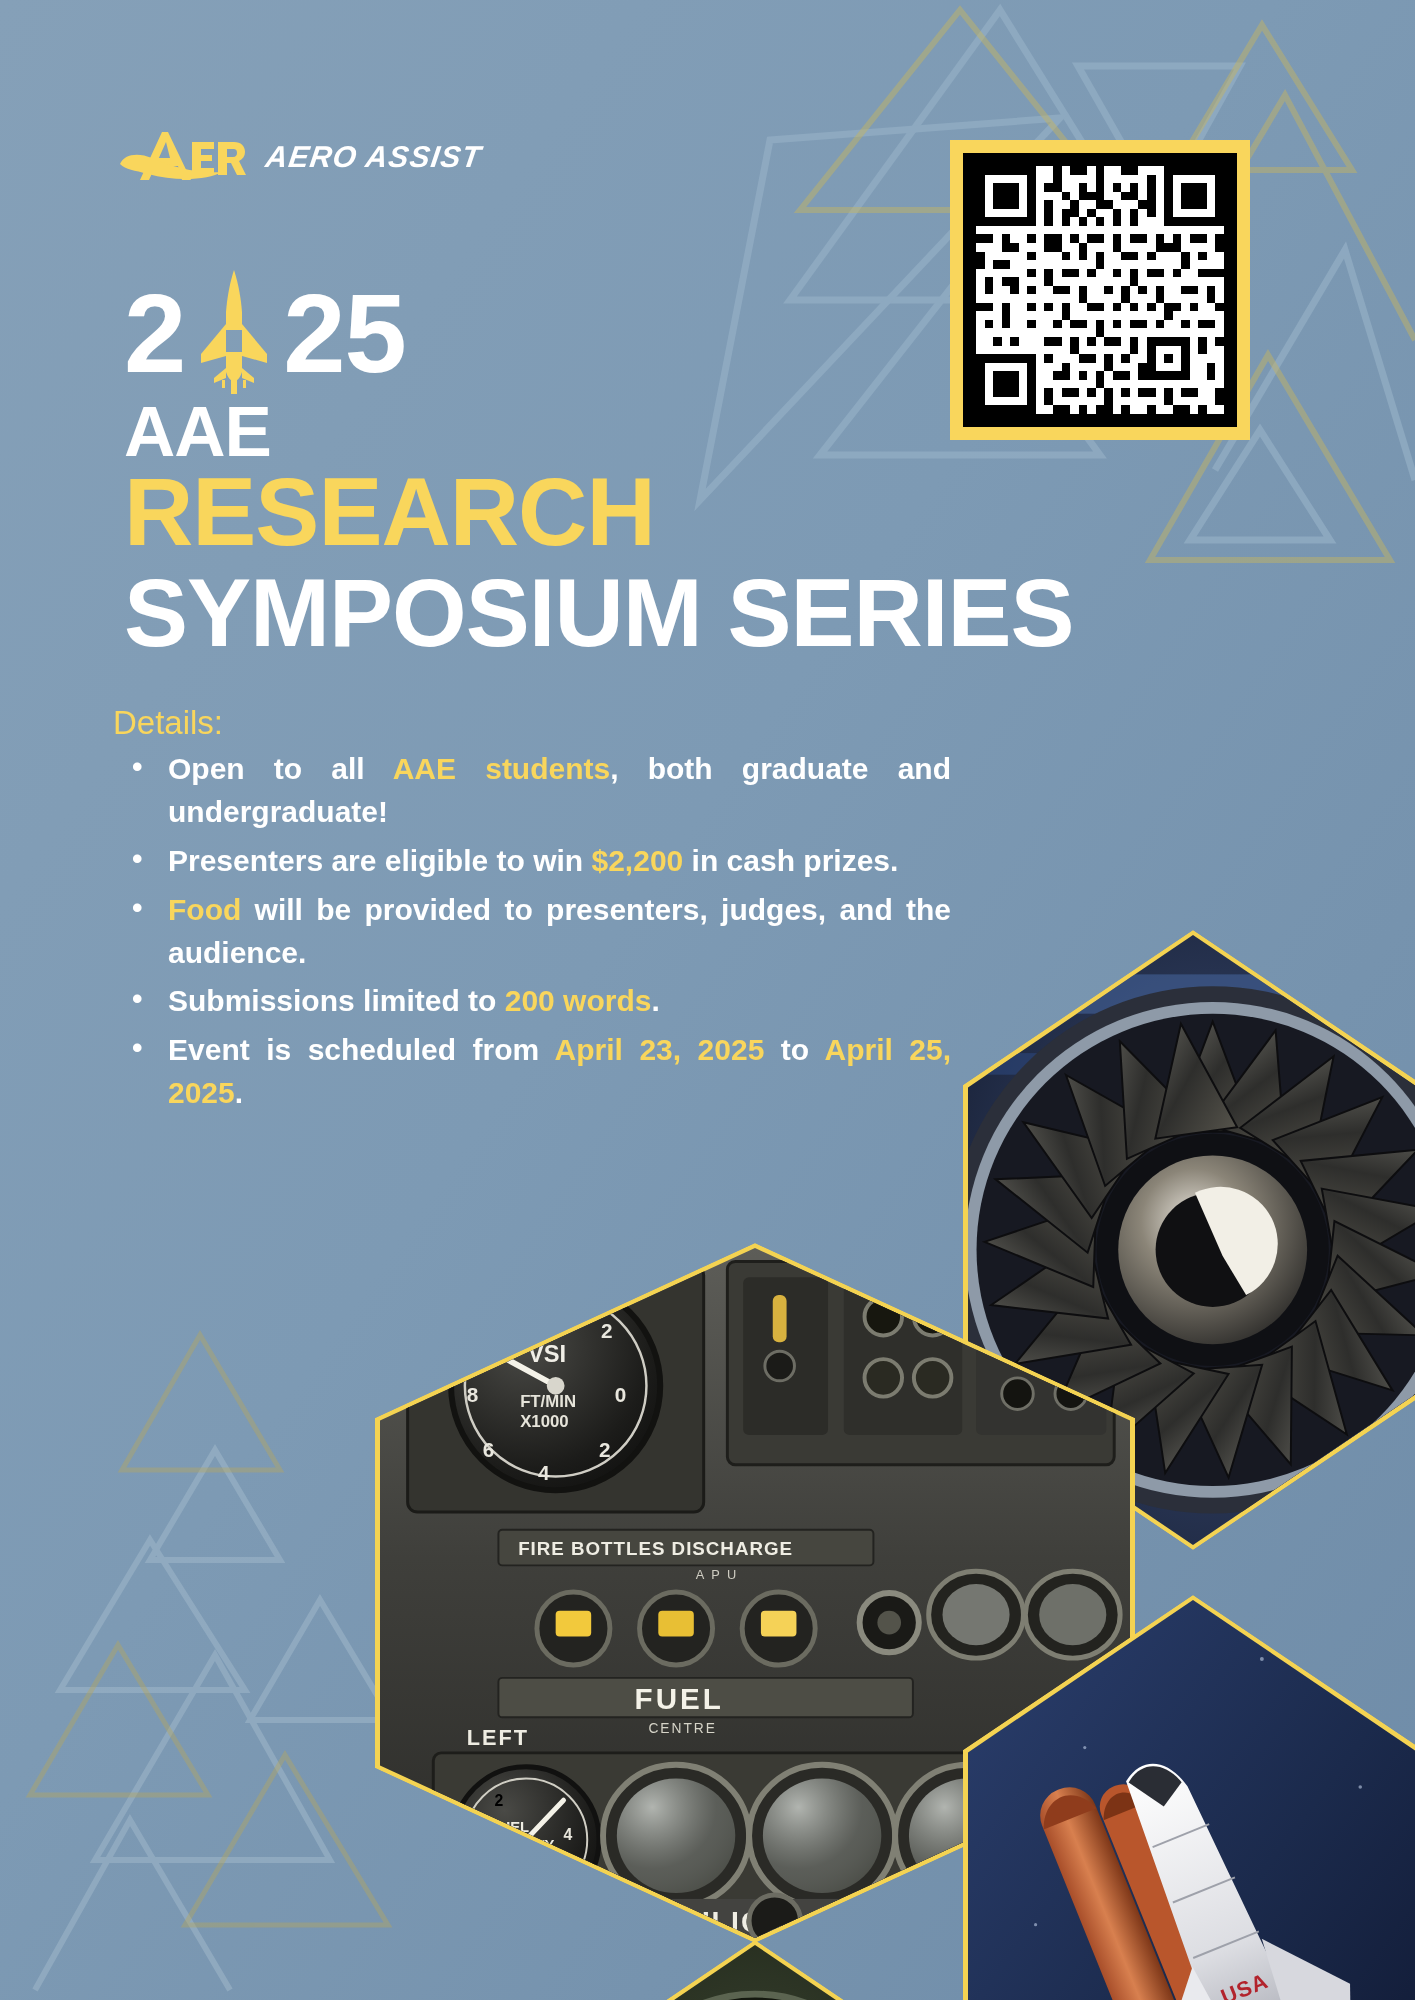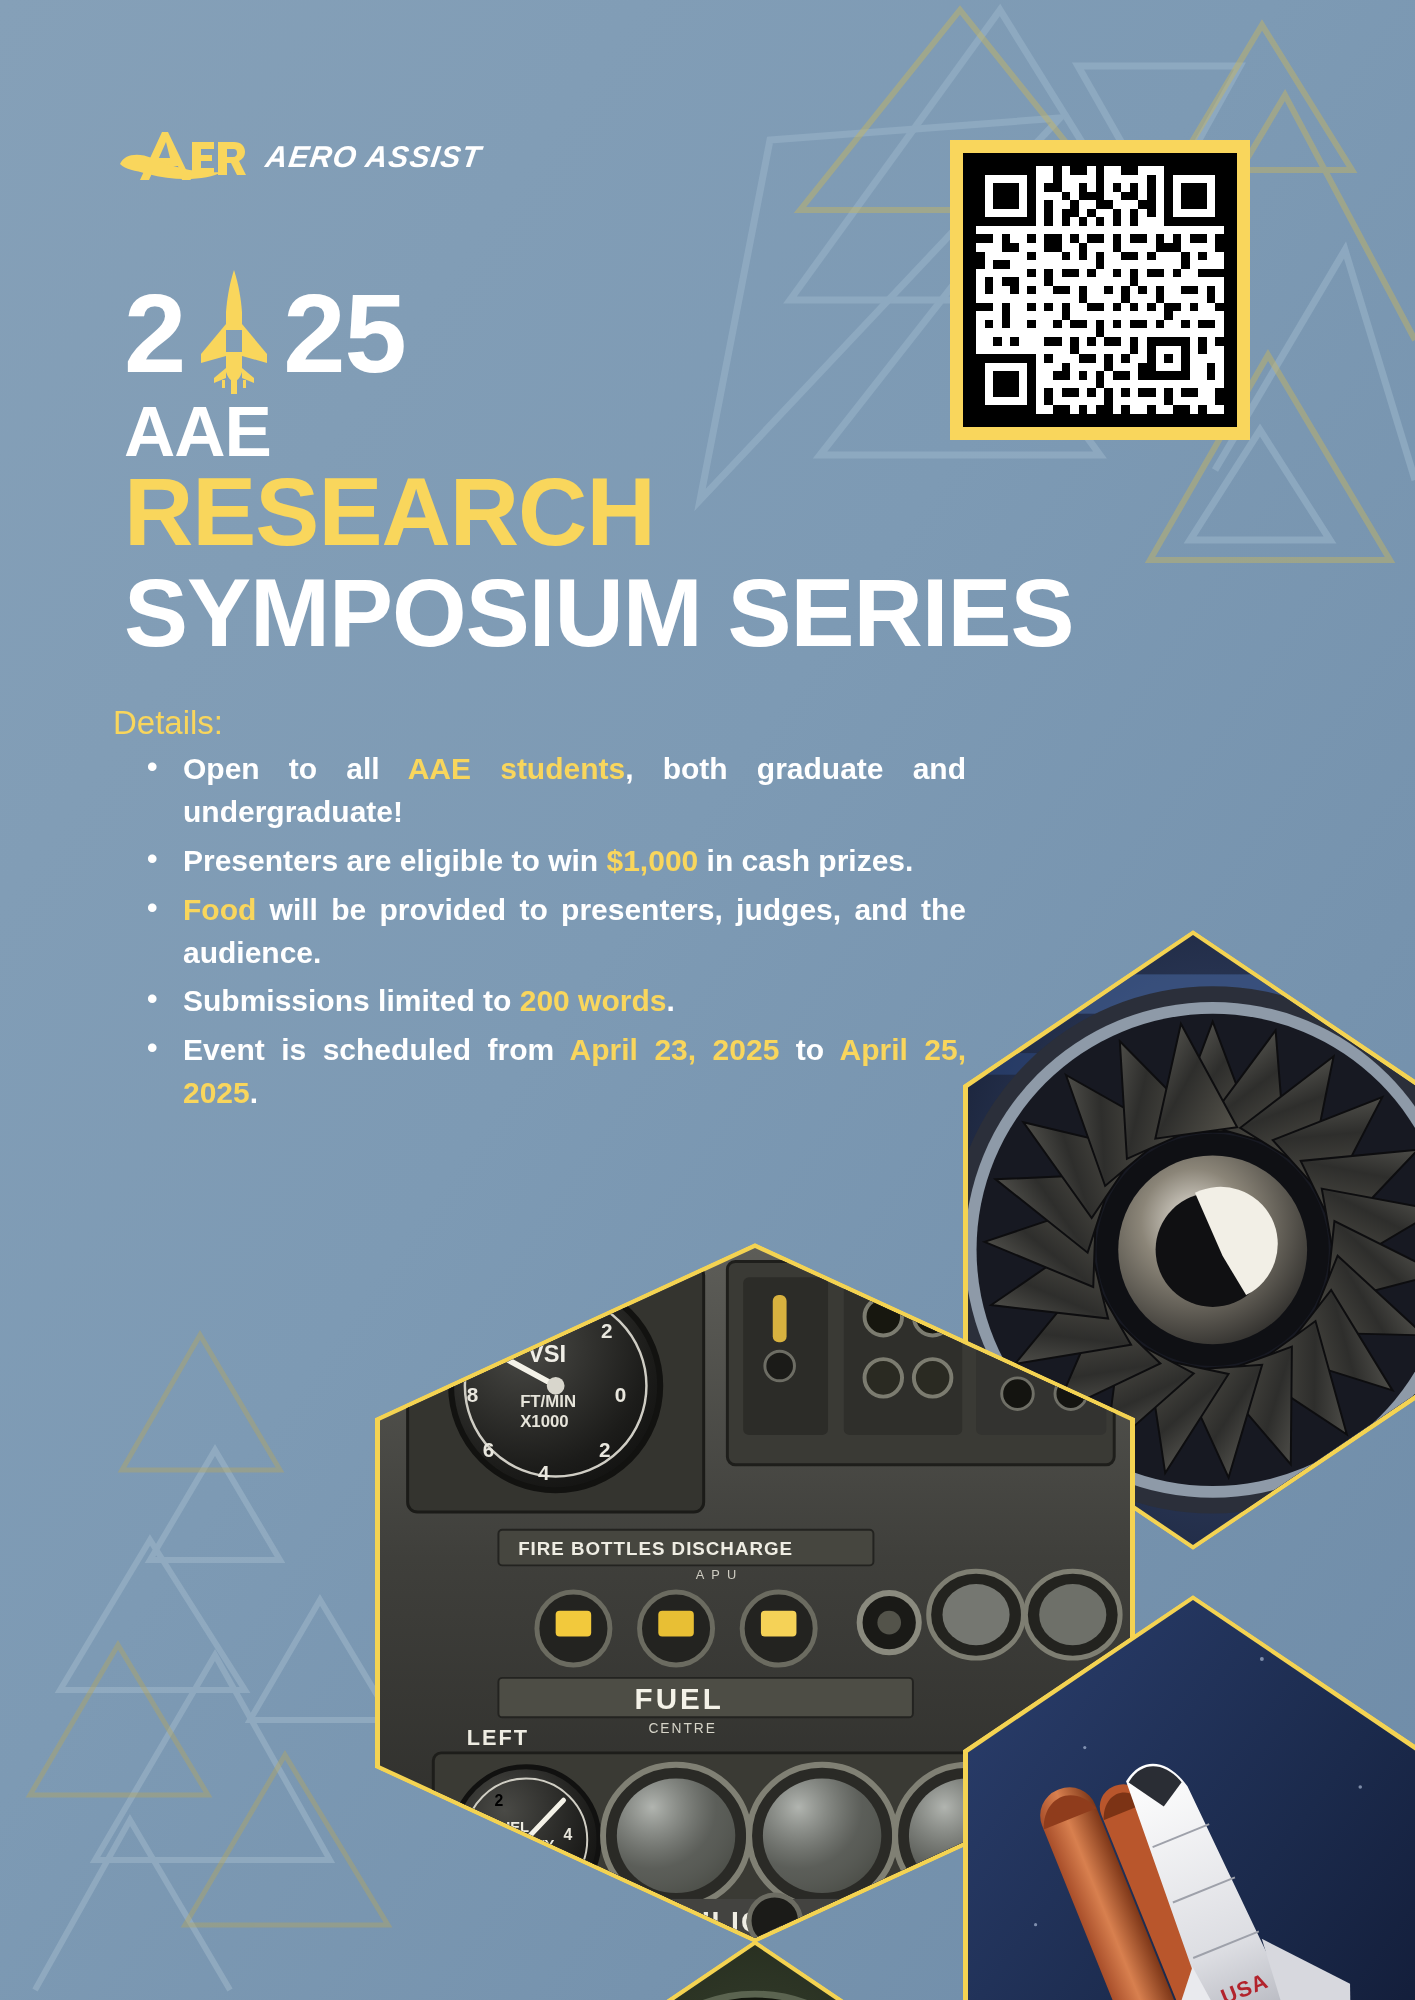--- a/index.html
+++ b/index.html
@@ -65,21 +65,21 @@
   .t-aae   { font-size:71px; color:#ffffff; margin-top:16px; }
   .t-res   { font-size:96px; color:#f9d65c; }
   .t-symp  { font-size:96px; color:#ffffff; margin-top:9px; }
 
   
   .details-head {
     position:absolute; left:113px; top:706px;
     color:#f9d65c; font-size:33px; line-height:1;text-align:right;
   }
   .bullets {
-    position:absolute; left:141px; top:748px;
+    position:absolute; left:126px; top:748px;
     width:825px;
     list-style:none;
   }
   .bullets li {
     position:relative;
     color:#ffffff; font-weight:bold;
     font-size:30px; line-height:1.43;
     text-align:justify;
     text-align-last:left;
     padding-left:42px;
@@ -371,21 +371,21 @@
       <span class="d">25</span>
     </div>
     <div class="title-line t-aye t-aae">AAE</div>
     <div class="title-line t-res">RESEARCH</div>
     <div class="title-line t-symp">SYMPOSIUM SERIES</div>
   </div>
 
   <div class="details-head">Details:</div>
   <ul class="bullets" id="bullet-list">
       <li><span>Open to all </span><span class="hl">AAE students</span><span>, both graduate and undergraduate!</span></li>
-      <li><span> Presenters are eligible to win </span><span class="hl">$1,000</span><span> in cash prizes.</span></li>
+      <li><span> Presenters are eligible to win </span><span class="hl">$2,200</span><span> in cash prizes.</span></li>
       <li><span class="hl">Food</span><span> will be provided to presenters, judges, and the audience.</span></li>
       <li><span>Submissions limited to </span><span class="hl">200 words</span><span>.</span></li>
       <li><span>Event is scheduled from </span><span class="hl">April 23, 2025</span><span> to </span><span class="hl">April 25, 2025</span><span>.</span></li>
     </ul>
 
   <div class="hex" id="hex-turbine">
     <div class="hex-border"></div>
     <div class="hex-photo">
       <svg viewBox="0 0 460 620" preserveAspectRatio="xMidYMid slice">
         <defs>

